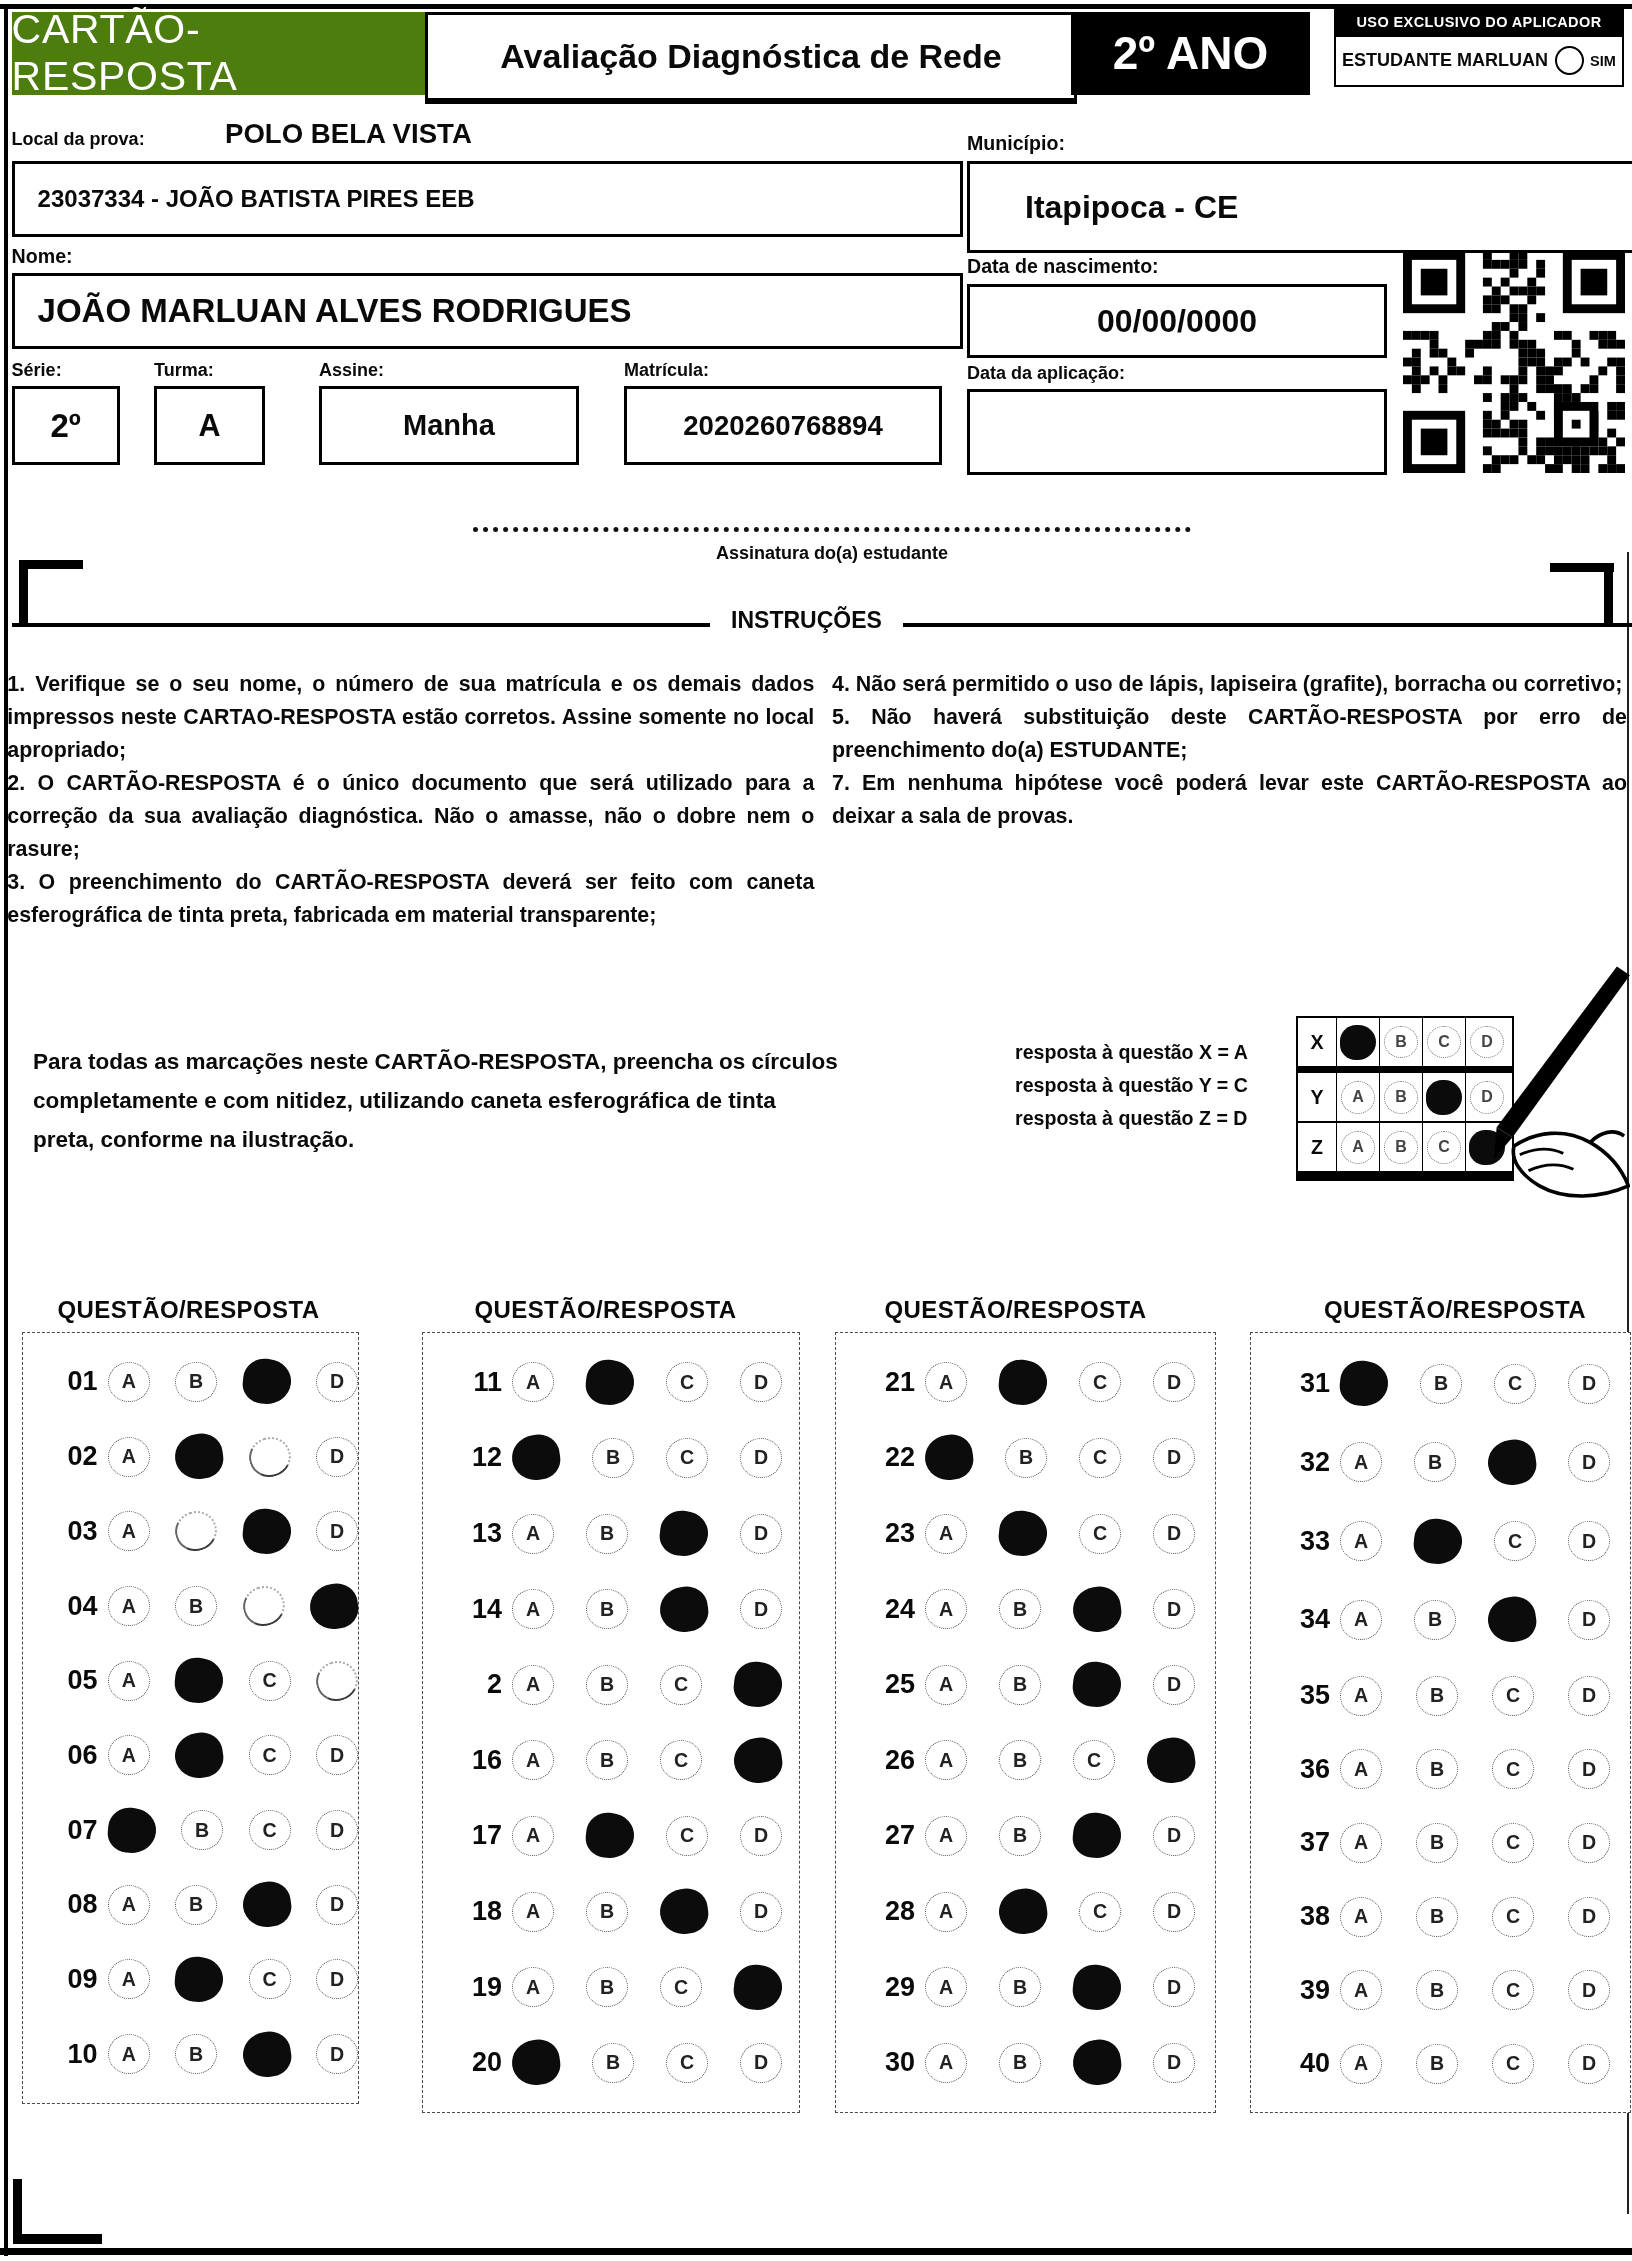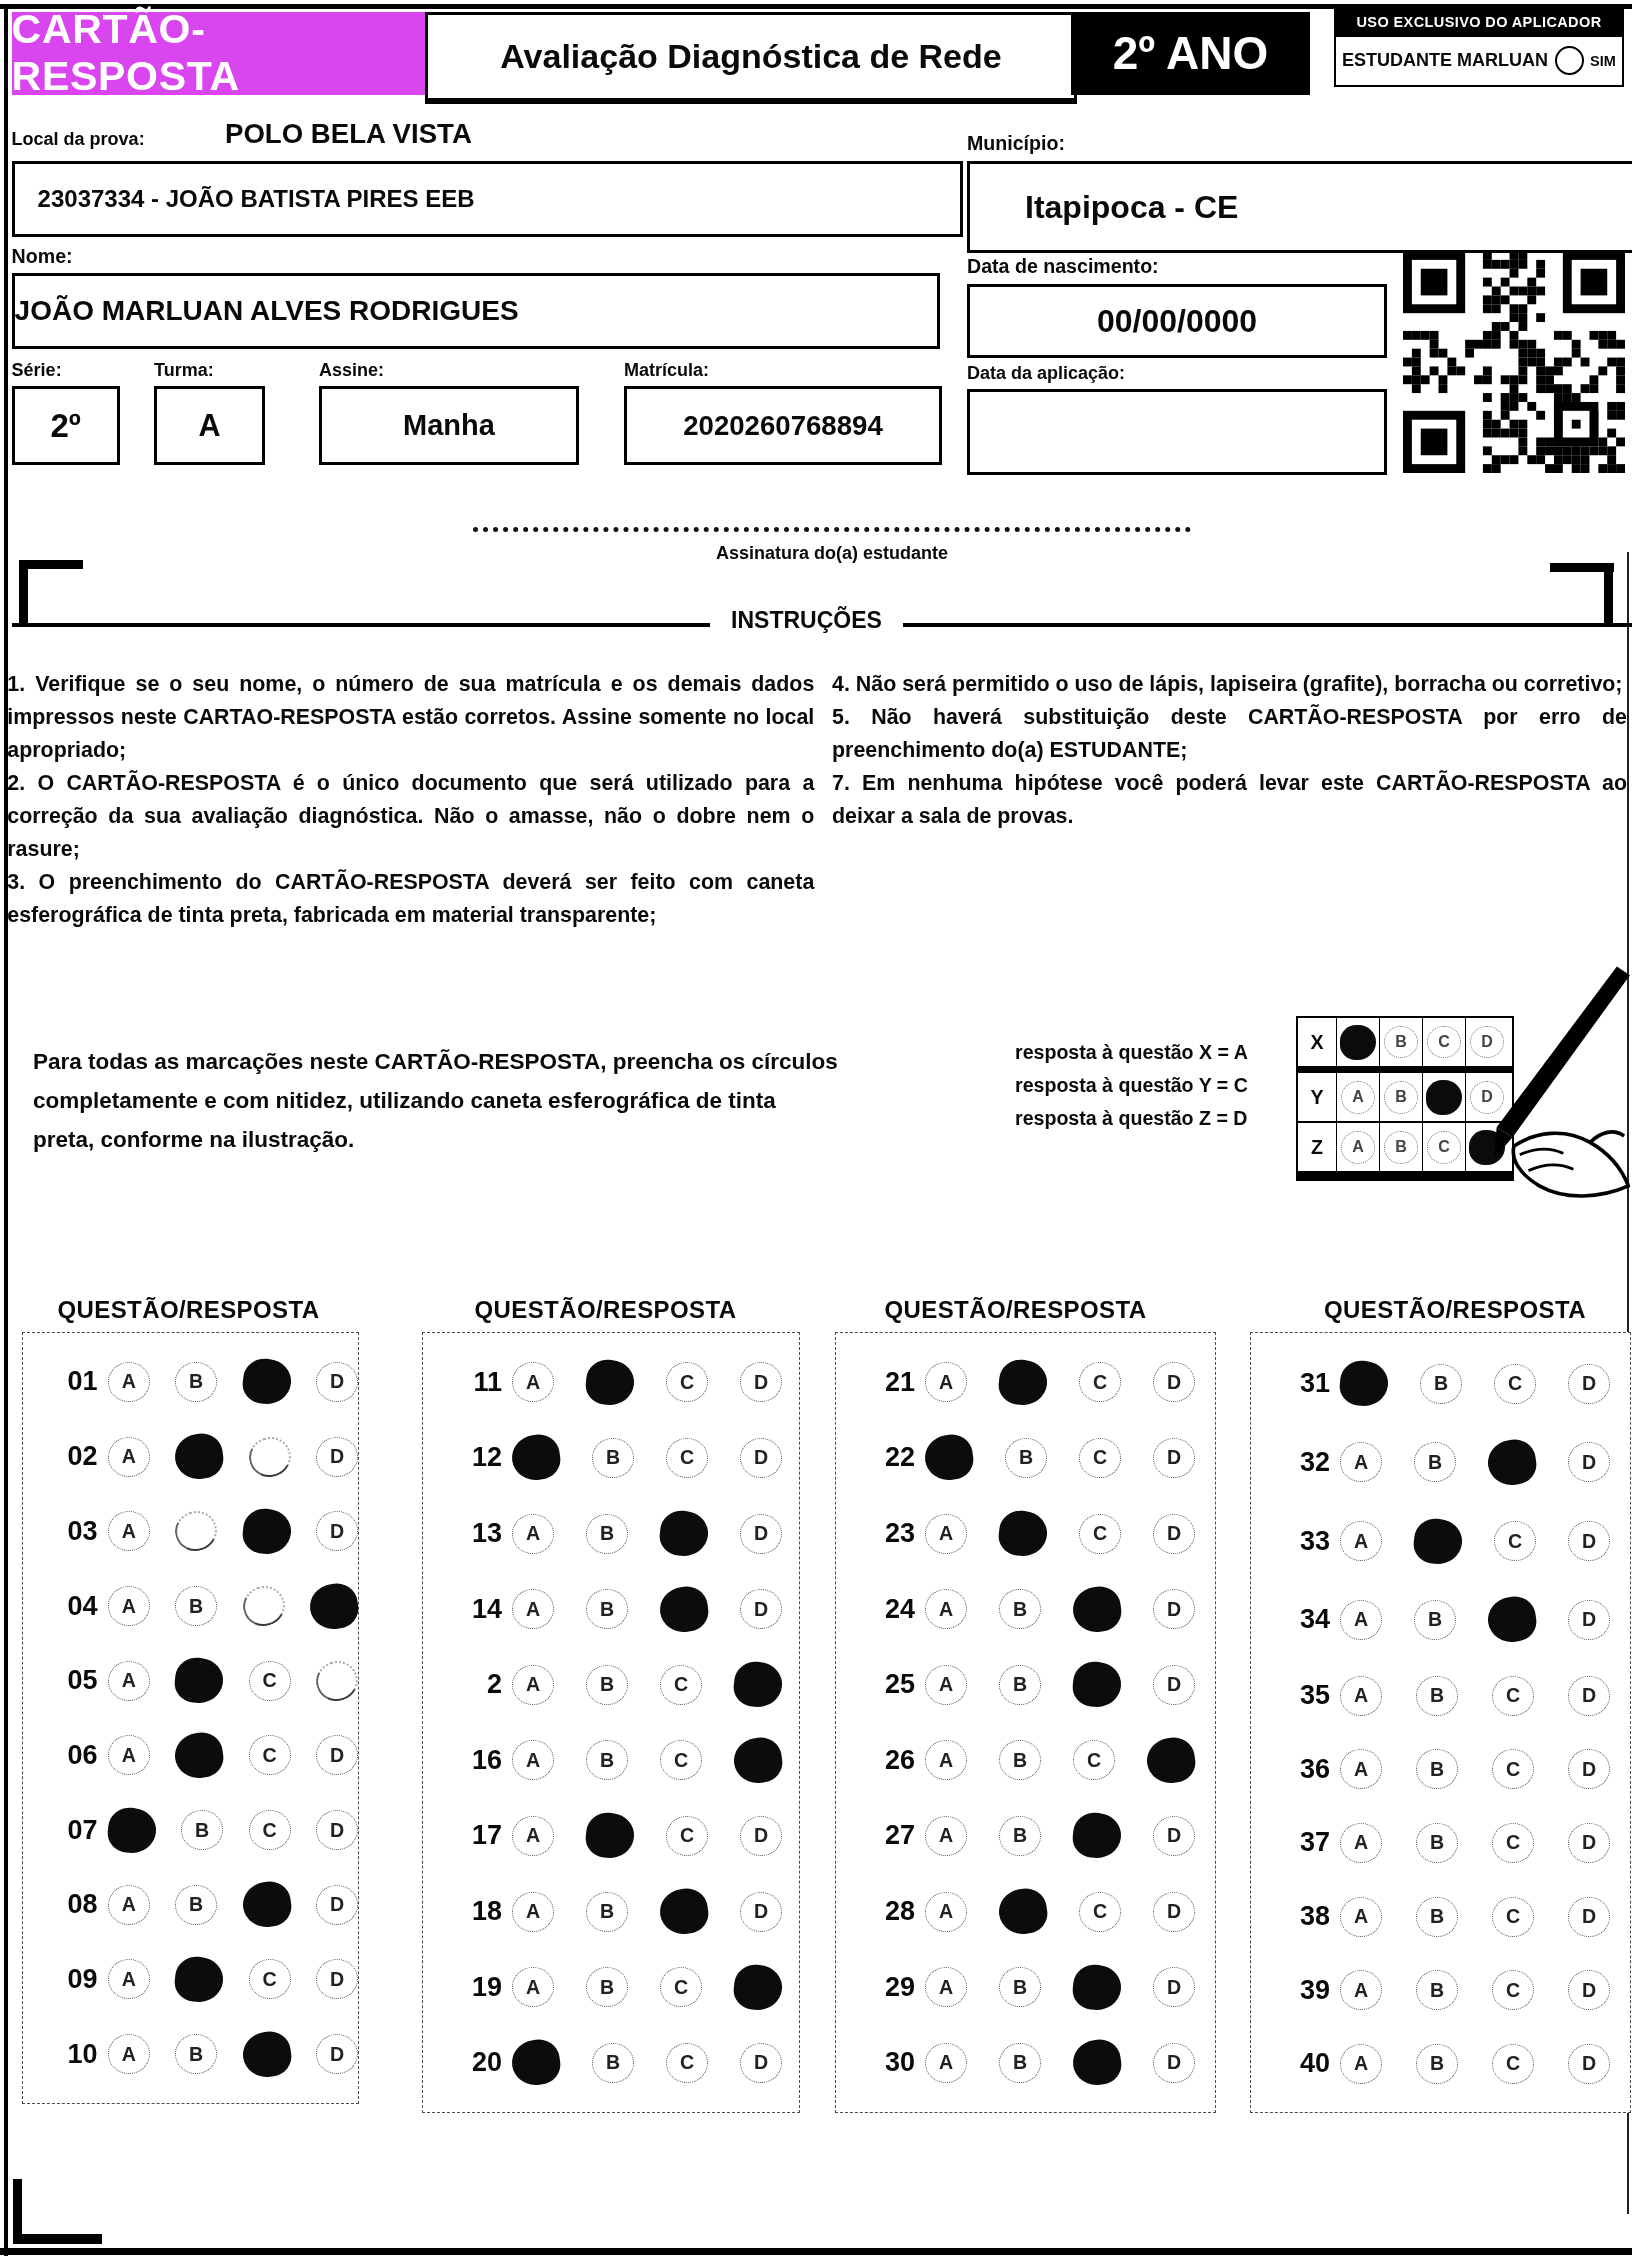--- a/index.html
+++ b/index.html
@@ -6,42 +6,42 @@
   .page{position:relative;width:1632px;height:2261px;background:#ffffff;
         font-family:"Liberation Sans","DejaVu Sans",sans-serif;color:#0a0a0a;overflow:hidden;}
   .abs{position:absolute;}
   .bar{position:absolute;background:#000;}
   .ctr{display:flex;align-items:center;justify-content:center;}
   .box{position:absolute;border:3.6px solid #000;background:#fff;}
   .lbl{position:absolute;font-weight:800;font-size:18px;white-space:nowrap;}
   .val{font-weight:800;}
 
   
-  .card-title{left:11.6px;top:11.6px;width:414px;height:83px;background:#d946ef;color:#fff;
-              font-size:41px;font-weight:700;letter-spacing:0.7px;}
+  .card-title{left:11.6px;top:11.6px;width:414px;height:83px;background:#4d7c0f;color:#fff;
+              font-size:41px;font-weight:400;letter-spacing:0.7px;}
   .exam-title{left:425px;top:11.6px;width:646px;height:83px;border:3.6px solid #000;border-bottom-width:6.5px;
               font-size:34px;font-weight:800;}
   .grade-box{left:1071px;top:11.6px;width:239px;height:83px;background:#000;color:#fff;
              font-size:46px;font-weight:800;}
   .applicator{left:1334px;top:8.7px;width:290px;}
   .applicator-strip{height:26px;background:#000;color:#fff;font-size:14.5px;font-weight:700;
                     display:flex;align-items:center;justify-content:center;letter-spacing:0.4px;}
   .absent-area{height:48px;border:2.9px solid #000;display:flex;align-items:center;justify-content:center;gap:6.5px;}
   .absent-label{font-size:18px;font-weight:800;}
   .sim-circle{width:25px;height:25px;border:2.2px solid #000;border-radius:50%;}
   .sim-label{font-size:14.5px;font-weight:800;}
 
   
   .polo{left:225px;top:118px;font-size:27.6px;font-weight:800;}
   .school-box{left:11.6px;top:161px;width:922px;height:70px;display:flex;align-items:center;
               padding-left:23px;font-size:24px;}
   .municipio-box{left:967px;top:161px;width:657px;height:86px;display:flex;align-items:center;
                  padding-left:55px;font-size:32px;}
   .nome-box{left:11.6px;top:273px;width:922px;height:70px;display:flex;align-items:center;
-            font-size:28px;}
+            padding-left:23px;font-size:33px;}
   .nasc-box{left:967px;top:284px;width:414px;height:68px;font-size:32px;}
   .serie-box{left:11.6px;top:386px;width:102px;height:73px;font-size:33px;}
   .turma-box{left:154px;top:386px;width:105px;height:73px;font-size:30.5px;}
   .turno-box{left:319px;top:386px;width:254px;height:73px;font-size:29px;}
   .matric-box{left:624px;top:386px;width:312px;height:73px;font-size:27.6px;}
   .aplic-box{left:967px;top:389px;width:414px;height:80px;}
   .qr{left:1403px;top:251px;width:222px;height:222px;}
 
   
   .sig-line{left:473px;top:527px;width:718px;border-top:5.8px dotted #111;}

